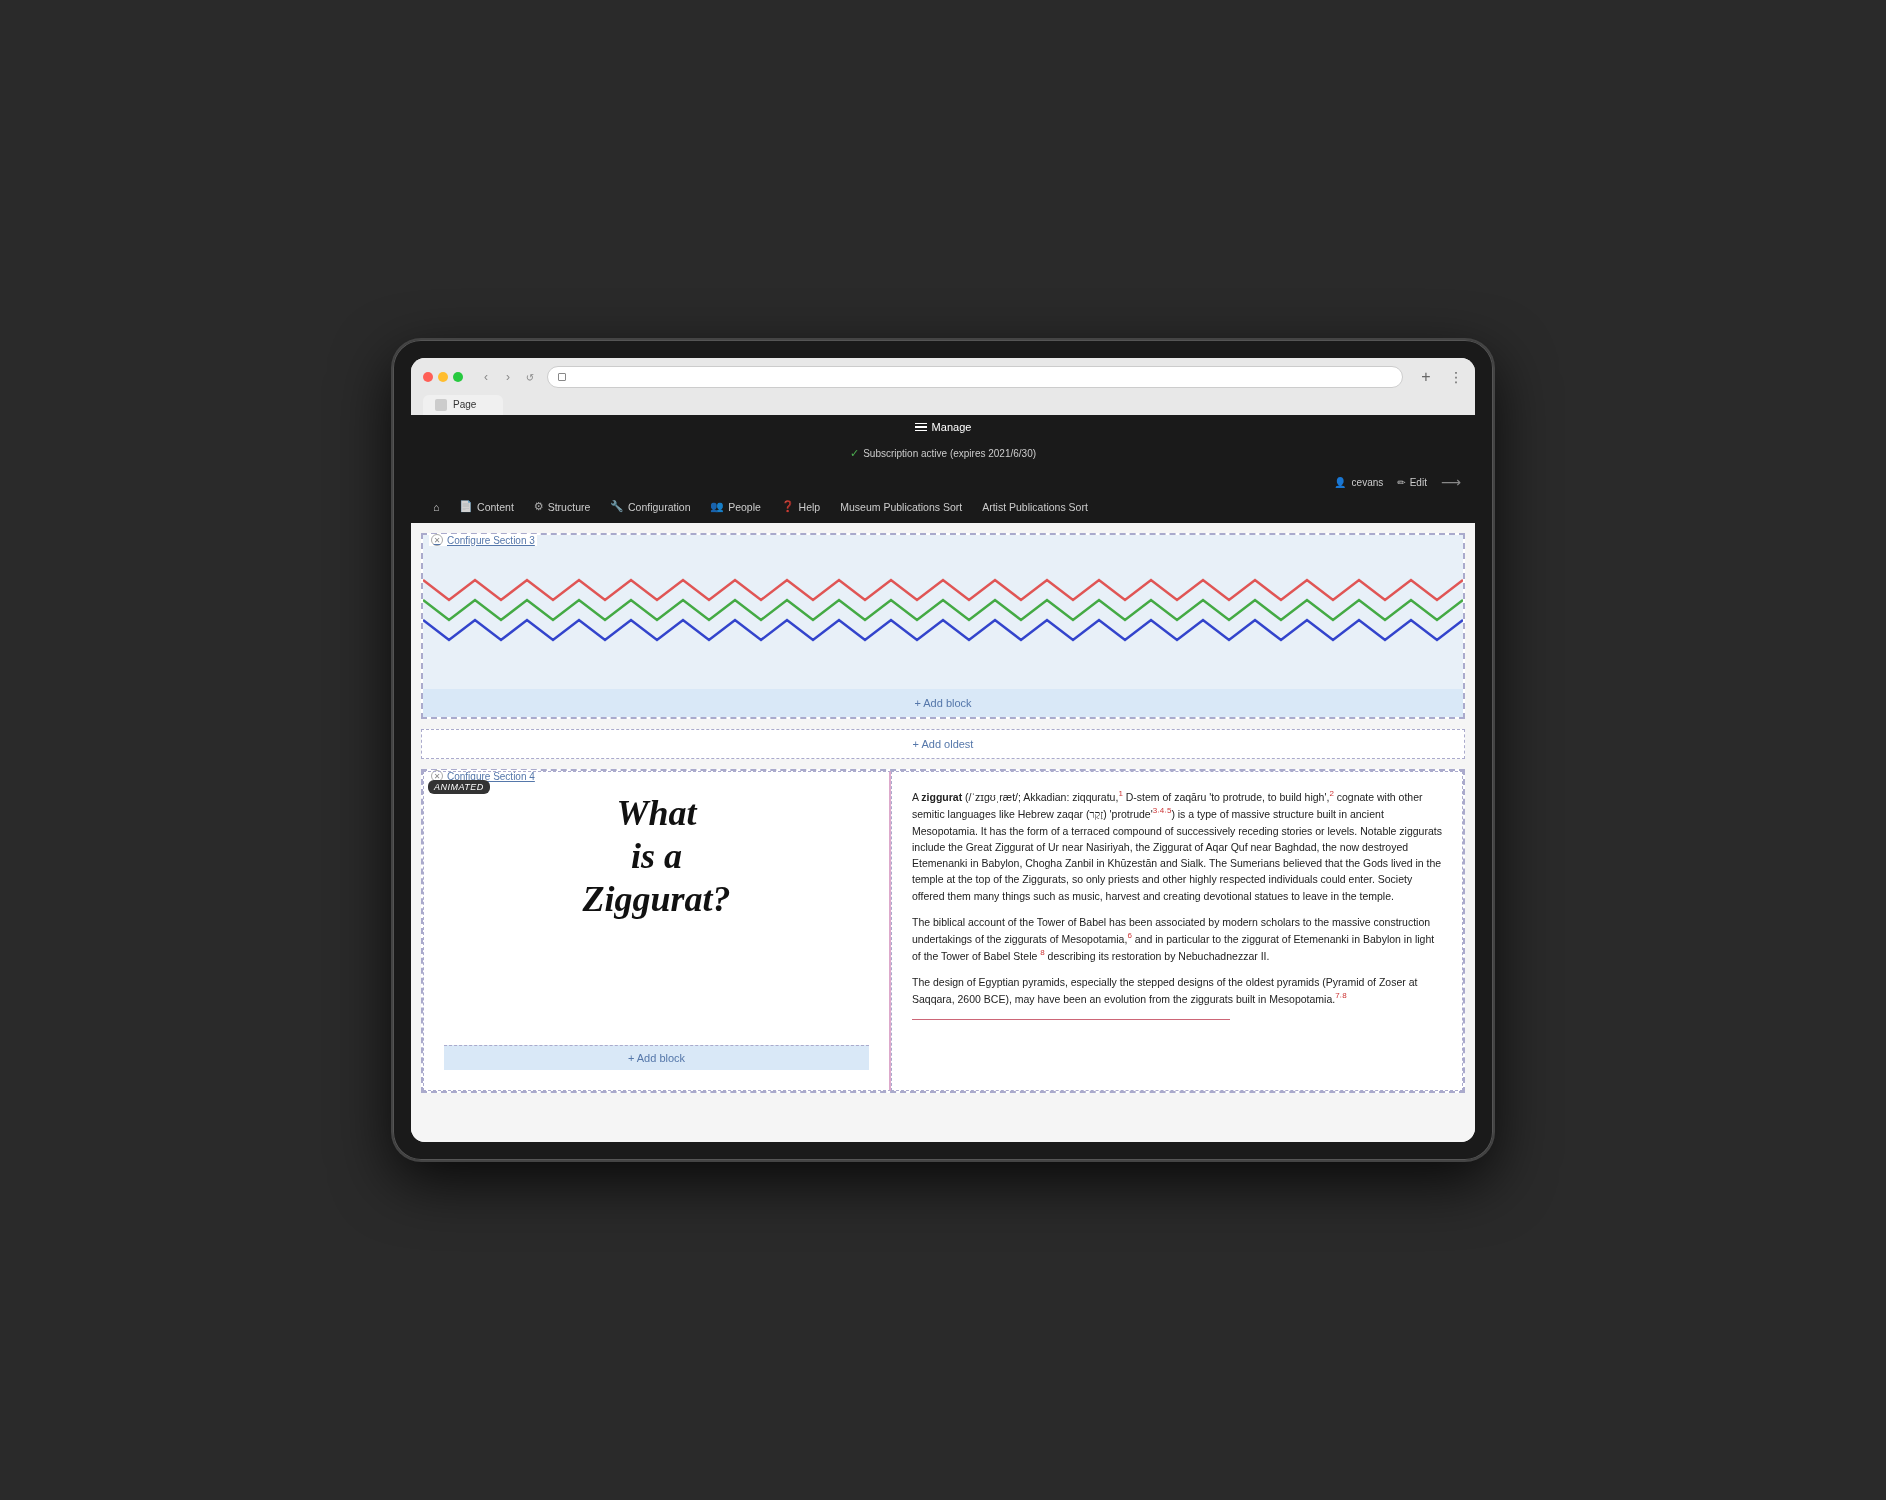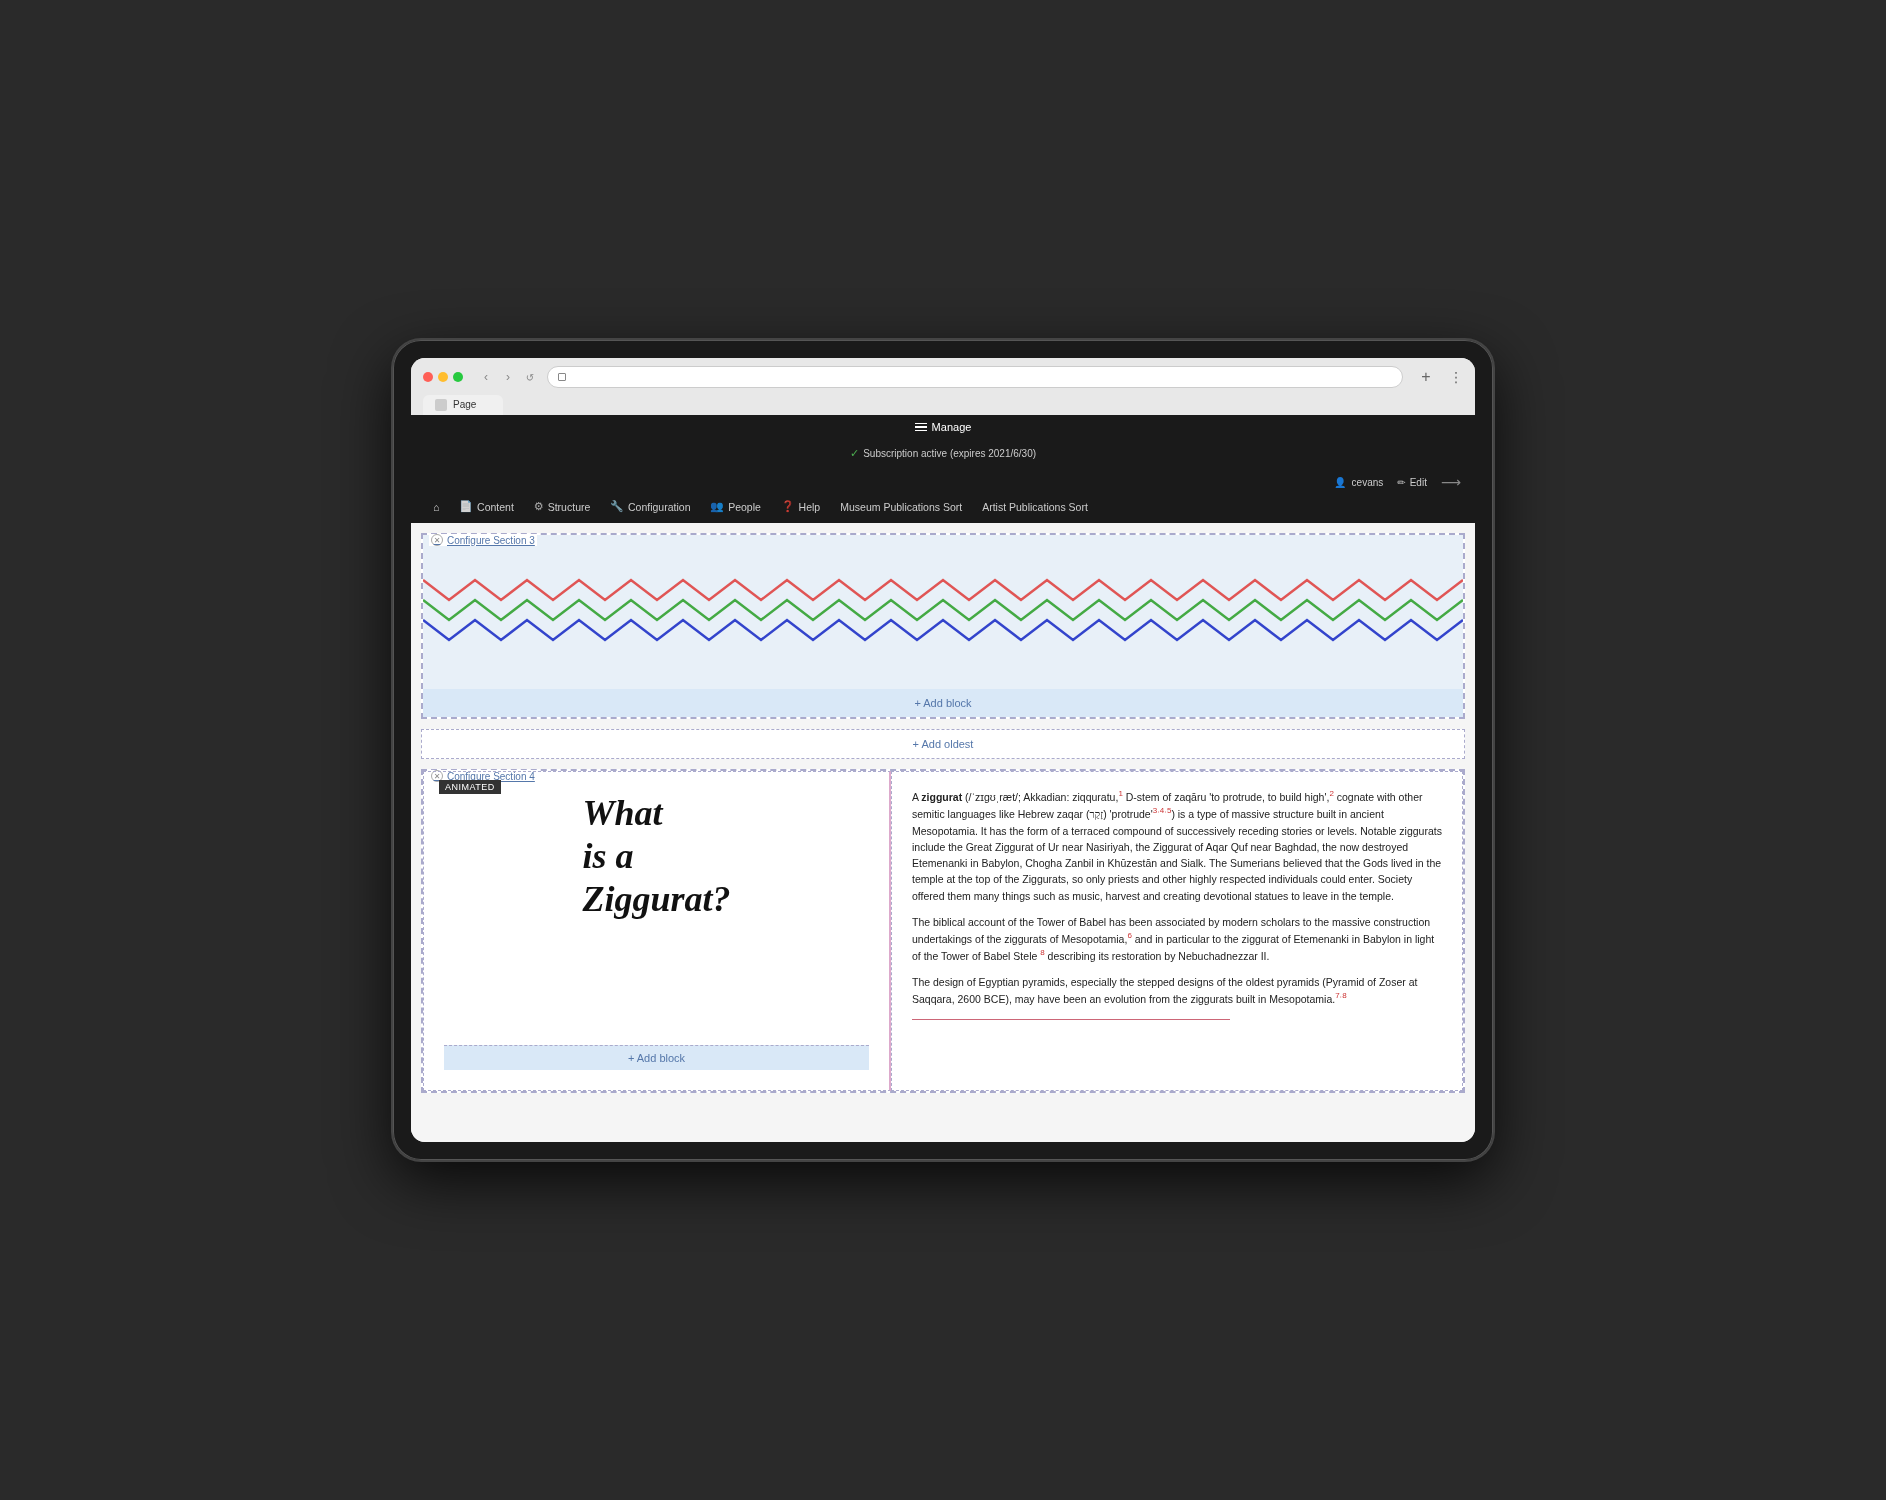--- a/index.html
+++ b/index.html
@@ -328,35 +328,36 @@
       display: flex;
       flex-direction: column;
       align-items: center;
       justify-content: center;
       position: relative;
     }
 
     .animated-badge {
       position: absolute;
       top: 8px;
-      left: 15px;
+      left: 4px;
       background: #333;
       color: white;
       font-size: 9px;
       padding: 2px 6px;
-      border-radius: 0;
+      border-radius: 6px;
       letter-spacing: 0.5px;
+      font-style: italic;
     }
 
     .ziggurat-title {
       font-family: 'Georgia', serif;
       font-size: 36px;
       font-weight: 900;
       font-style: italic;
-      text-align: left;
+      text-align: center;
       line-height: 1.2;
       color: #111;
     }
 
     .col-right {
       flex: 1;
       border: 1px dashed #aac;
       padding: 16px 20px;
       font-size: 10.5px;
       line-height: 1.55;

